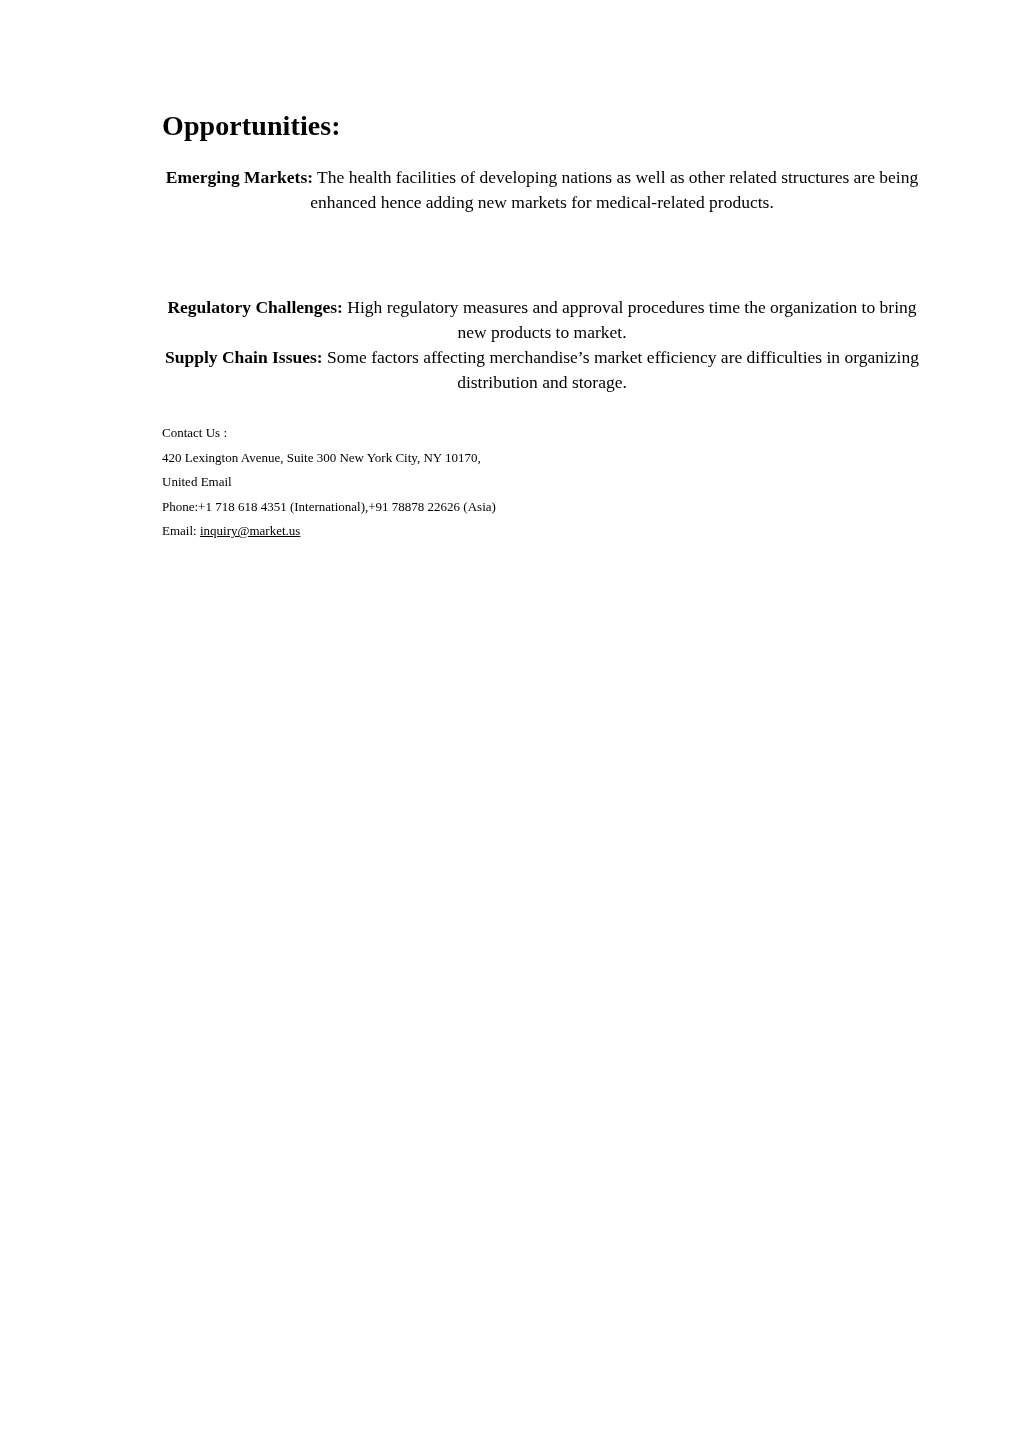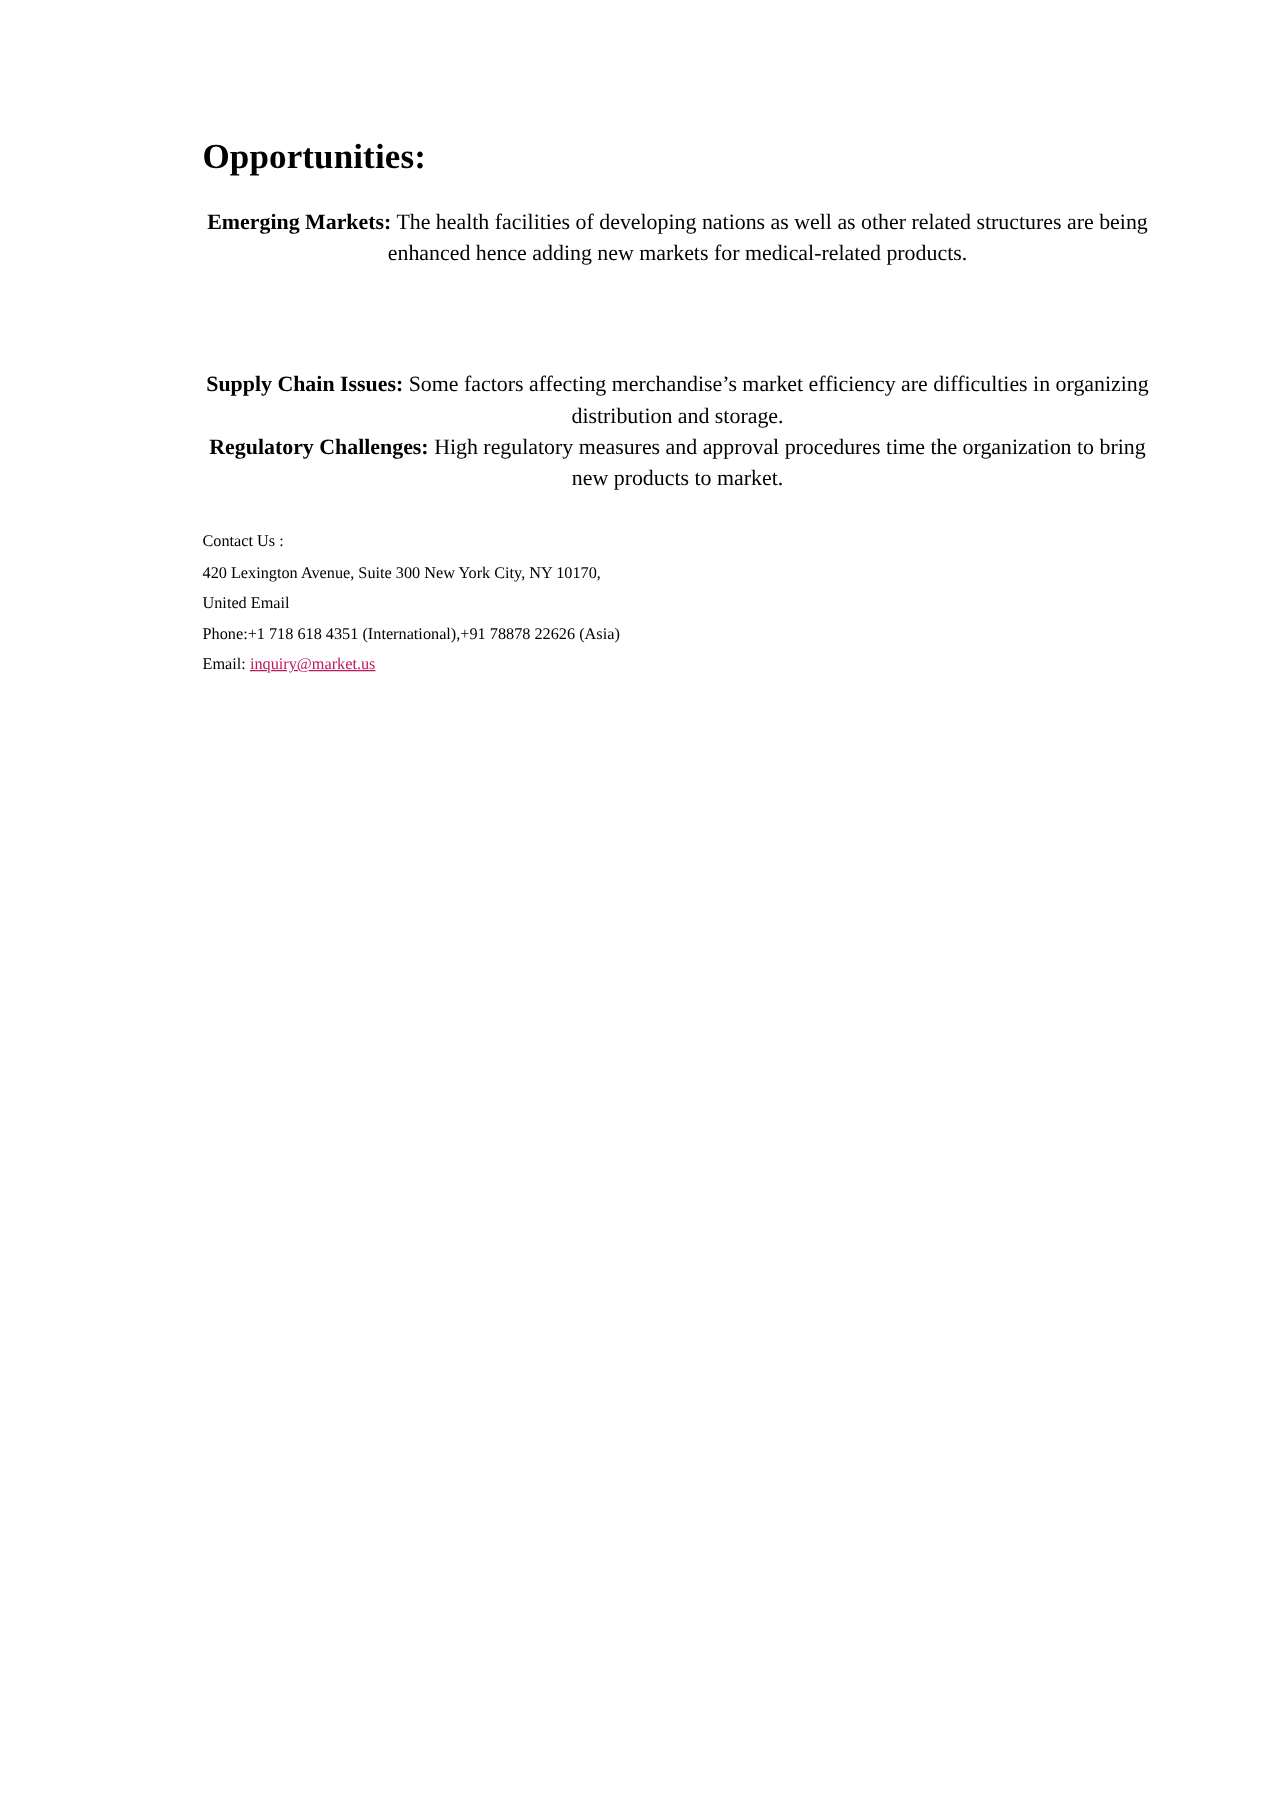--- a/index.html
+++ b/index.html
@@ -48,21 +48,21 @@
   .block-gap-3 { height: 22px; }
   .block-gap-4 { height: 26px; }
   .lead {
     font-weight: bold;
   }
   .contact .line {
     font-size: 13px;
     line-height: 24.5px;
   }
   a.email-link {
-    color: #be185d;
+    color: #000000;
     text-decoration: underline;
   }
 </style>
 </head>
 <body>
 
 <div class="page">
   <div class="content">
 
     <h1 class="section-title">Opportunities:</h1>
@@ -73,25 +73,25 @@
       <span class="lead">Emerging Markets:</span><span> The health facilities of developing nations as well as other related structures are being enhanced hence adding new markets for medical-related products.</span>
     </p>
 
 
     <div class="block-gap-2"></div>
 
 
     <div class="block-gap-3"></div>
 
     <p class="para">
-      <span class="lead">Supply Chain Issues:</span><span> Some factors affecting merchandise’s market efficiency are difficulties in organizing distribution and storage.</span>
+      <span class="lead">Regulatory Challenges:</span><span> High regulatory measures and approval procedures time the organization to bring new products to market.</span>
     </p>
 
     <p class="para">
-      <span class="lead">Regulatory Challenges:</span><span> High regulatory measures and approval procedures time the organization to bring new products to market.</span>
+      <span class="lead">Supply Chain Issues:</span><span> Some factors affecting merchandise’s market efficiency are difficulties in organizing distribution and storage.</span>
     </p>
 
     <div class="block-gap-4"></div>
 
     <div class="contact">
       <div class="line">Contact Us :</div>
       <div class="line">420 Lexington Avenue, Suite 300 New York City, NY 10170,</div>
       <div class="line">United Email</div>
       <div class="line">Phone:+1 718 618 4351 (International),+91 78878 22626 (Asia)</div>
       <div class="line"><span>Email: </span><a class="email-link" href="#">inquiry@market.us</a></div>

